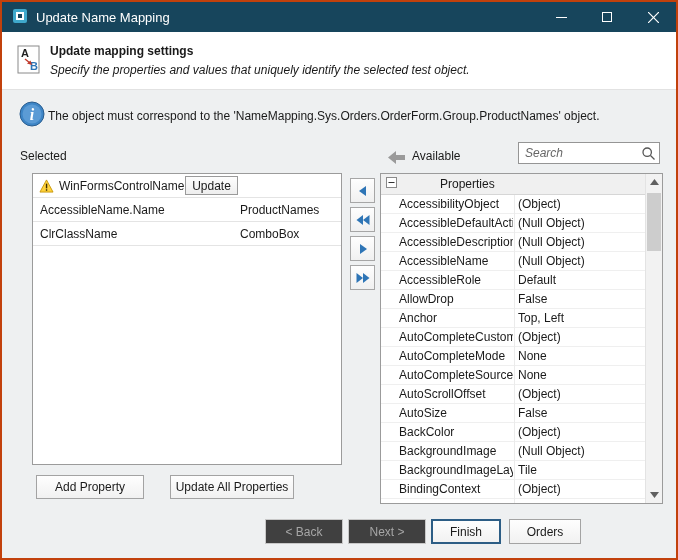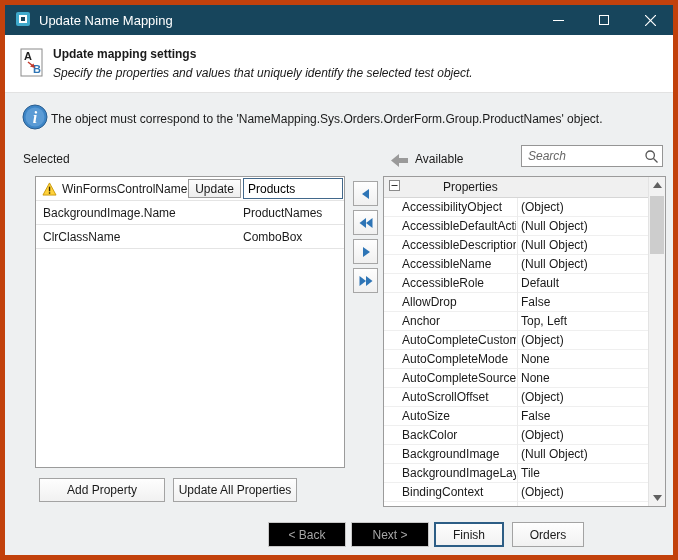--- a/index.html
+++ b/index.html
@@ -1,19 +1,19 @@
 <!DOCTYPE html>
 <html><head>
 <meta charset="utf-8">
 <style>
   * { box-sizing: border-box; }
   html,body { margin:0; padding:0; background:#d7d7d7; }
   .window {
     position:relative; width:678px; height:560px;
-    background:#eef0f1; border:5px solid #c2410c;
+    background:#eef0f1; border:2px solid #c2410c;
     font-family:"Liberation Sans", sans-serif; font-size:12px; color:#1a1a1a;
     overflow:hidden;
   }
   
   .titlebar { position:absolute; left:0; top:0; right:0; height:30px; background:#17455c;
     display:flex; align-items:center; padding-left:10px; }
   .titlebar .title { color:#ffffff; font-size:13px; margin-left:8px; }
   .win-controls { margin-left:auto; display:flex; height:100%; }
   .win-btn { width:46px; height:100%; display:flex; align-items:center; justify-content:center; cursor:default; }
   
@@ -66,23 +66,23 @@
   .pname { position:absolute; left:18px; top:2px; width:114px; white-space:nowrap; overflow:hidden; }
   .pval { position:absolute; left:137px; top:2px; white-space:nowrap; }
   
   .vscroll { position:absolute; right:0; top:0; bottom:0; width:17px; background:#f2f2f2; border-left:1px solid #e3e3e3; }
   .sb-btn { position:absolute; left:0; right:0; height:16px; display:flex; align-items:center; justify-content:center; }
   .sb-up { top:0; } .sb-down { bottom:0; }
   .sb-thumb { position:absolute; left:1px; right:1px; top:19px; height:58px; background:#cdcdcd; }
   
   .btn { position:absolute; background:linear-gradient(#fefefe,#f1f1f1); border:1px solid #a3a3a3;
     font-family:inherit; font-size:12px; color:#1a1a1a; display:flex; align-items:center; justify-content:center; padding:0; }
-  .btn.disabled { color:#a6a6a6; background:#000000; border-color:#c8c8c8; }
+  .btn.disabled { color:#a6a6a6; background:#404040; border-color:#c8c8c8; }
   .btn.default { border:1px solid #2c5d85; box-shadow:inset 0 0 0 1px #2c5d85; }
-  .btn-addprop { left:34px; top:473px; width:126px; height:24px; }
+  .btn-addprop { left:34px; top:473px; width:108px; height:24px; }
   .btn-updall { left:168px; top:473px; width:124px; height:24px; }
   .btn-back { left:263px; top:517px; width:78px; height:25px; }
   .btn-next { left:346px; top:517px; width:78px; height:25px; }
   .btn-finish { left:429px; top:517px; width:70px; height:25px; }
   .btn-cancel { left:507px; top:517px; width:72px; height:25px; }
   .btn-help { left:591px; top:517px; width:69px; height:25px; }
 </style>
 </head>
 <body>
 
@@ -162,24 +162,23 @@
     <div class="srow r1">
       <span class="warn">
         <svg width="15" height="14" viewBox="0 0 16 15">
             <path d="M8 1 L15 14 H1 Z" fill="#ffd23b" stroke="#c9980a"></path>
             <rect x="7.3" y="5" width="1.5" height="5" fill="#3a2b00"></rect>
             <rect x="7.3" y="11" width="1.5" height="1.6" fill="#3a2b00"></rect>
           </svg>
       </span>
       <span class="sname">WinFormsControlName</span>
       <button class="mini-btn">Update</button>
-      <input class="sval-input" value="Products" style="">
     </div>
     <div class="srow rn">
-      <span class="sname">BackgroundImage.Name</span>
+      <span class="sname">AccessibleName.Name</span>
       <span class="sval">ProductNames</span>
     </div>
     <div class="srow rn">
       <span class="sname">ClrClassName</span>
       <span class="sval">ComboBox</span>
     </div>
   </div>
 
   <button class="tbtn" style="top:176px">
     <svg width="16" height="16" viewBox="0 0 16 16">

